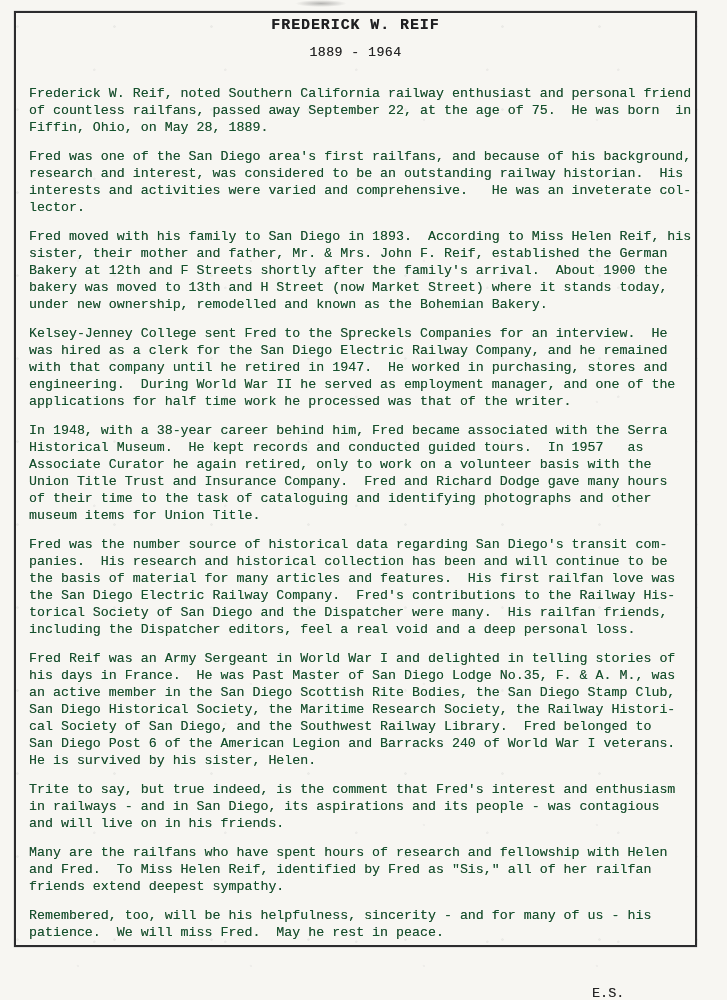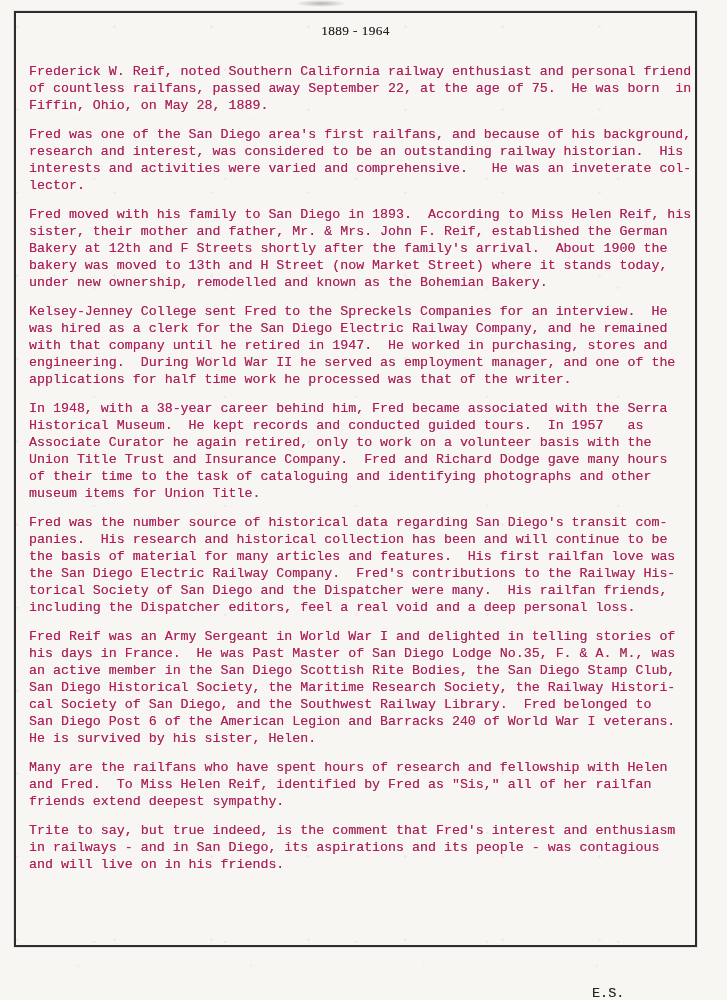--- a/index.html
+++ b/index.html
@@ -53,54 +53,54 @@
     text-shadow: 0 0 0.6px rgba(25,25,25,0.6);
   }
 
   .doc-years {
     margin-top: 9px;
     text-align: center;
     font-size: 13.3px;
     line-height: 17px;
     letter-spacing: 0.4px;
     text-shadow: 0 0 0.5px rgba(25,25,25,0.5);
-    font-family: Liberation Serif, serif;
   }
 
   .doc-body {
     margin-top: 24px;
     padding-left: 13px;
     padding-right: 3px;
   }
 
   .para {
     margin: 0 0 12px 0;
     font-size: 13.3px;
     line-height: 17px;
     white-space: pre;
-    color: #be185d;
+    color: #14532d;
     text-shadow: 0 0 0.5px rgba(25,25,25,0.5);
   }
 
   .signature {
     position: absolute;
     left: 585px;
     top: 985px;
     font-size: 13.5px;
     line-height: 17px;
     text-shadow: 0 0 0.5px rgba(25,25,25,0.5);
   }
   .signature .initials { padding-left: 7px; }
 </style>
 </head>
 <body style="background-color: rgb(247, 246, 242); color: rgb(36, 36, 36);">
 
 <div class="smudge-top"></div>
 
 <div class="frame" style="border-color: rgb(44, 44, 46);">
+  <h1 class="doc-title">FREDERICK W. REIF</h1>
   <div class="doc-years">1889 - 1964</div>
   <div class="doc-body">
       <p class="para">Frederick W. Reif, noted Southern California railway enthusiast and personal friend
 of countless railfans, passed away September 22, at the age of 75.  He was born  in
 Fiffin, Ohio, on May 28, 1889.</p>
       <p class="para">Fred was one of the San Diego area's first railfans, and because of his background,
 research and interest, was considered to be an outstanding railway historian.  His
 interests and activities were varied and comprehensive.   He was an inveterate col-
 lector.</p>
       <p class="para">Fred moved with his family to San Diego in 1893.  According to Miss Helen Reif, his
@@ -125,25 +125,27 @@
 the San Diego Electric Railway Company.  Fred's contributions to the Railway His-
 torical Society of San Diego and the Dispatcher were many.  His railfan friends,
 including the Dispatcher editors, feel a real void and a deep personal loss.</p>
       <p class="para">Fred Reif was an Army Sergeant in World War I and delighted in telling stories of
 his days in France.  He was Past Master of San Diego Lodge No.35, F. &amp; A. M., was
 an active member in the San Diego Scottish Rite Bodies, the San Diego Stamp Club,
 San Diego Historical Society, the Maritime Research Society, the Railway Histori-
 cal Society of San Diego, and the Southwest Railway Library.  Fred belonged to
 San Diego Post 6 of the American Legion and Barracks 240 of World War I veterans.
 He is survived by his sister, Helen.</p>
+      <p class="para">Trite to say, but true indeed, is the comment that Fred's interest and enthusiasm
+in railways - and in San Diego, its aspirations and its people - was contagious
+and will live on in his friends.</p>
       <p class="para">Many are the railfans who have spent hours of research and fellowship with Helen
 and Fred.  To Miss Helen Reif, identified by Fred as "Sis," all of her railfan
 friends extend deepest sympathy.</p>
-      <p class="para">Trite to say, but true indeed, is the comment that Fred's interest and enthusiasm
-in railways - and in San Diego, its aspirations and its people - was contagious
-and will live on in his friends.</p>
+      <p class="para">Remembered, too, will be his helpfulness, sincerity - and for many of us - his
+patience.  We will miss Fred.  May he rest in peace.</p>
     </div>
 </div>
 
 <div class="signature">
   <div class="initials">E.S.</div>
   <div class="date">07-1-64</div>
 </div>
 
 </body></html>

